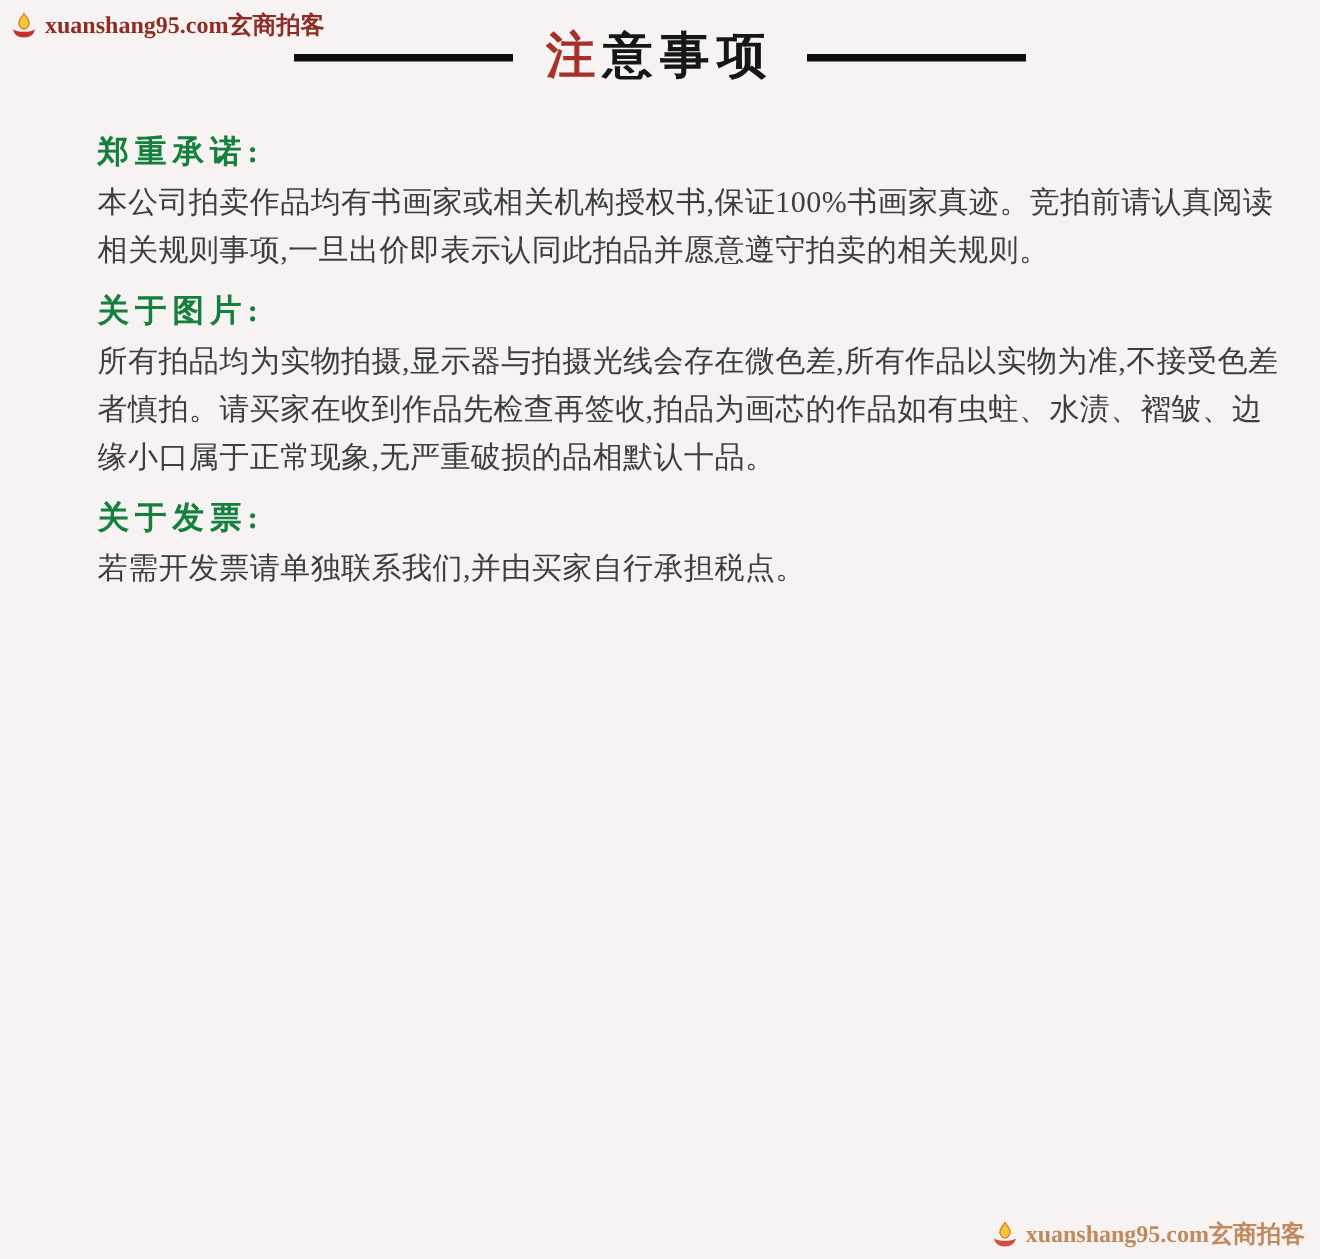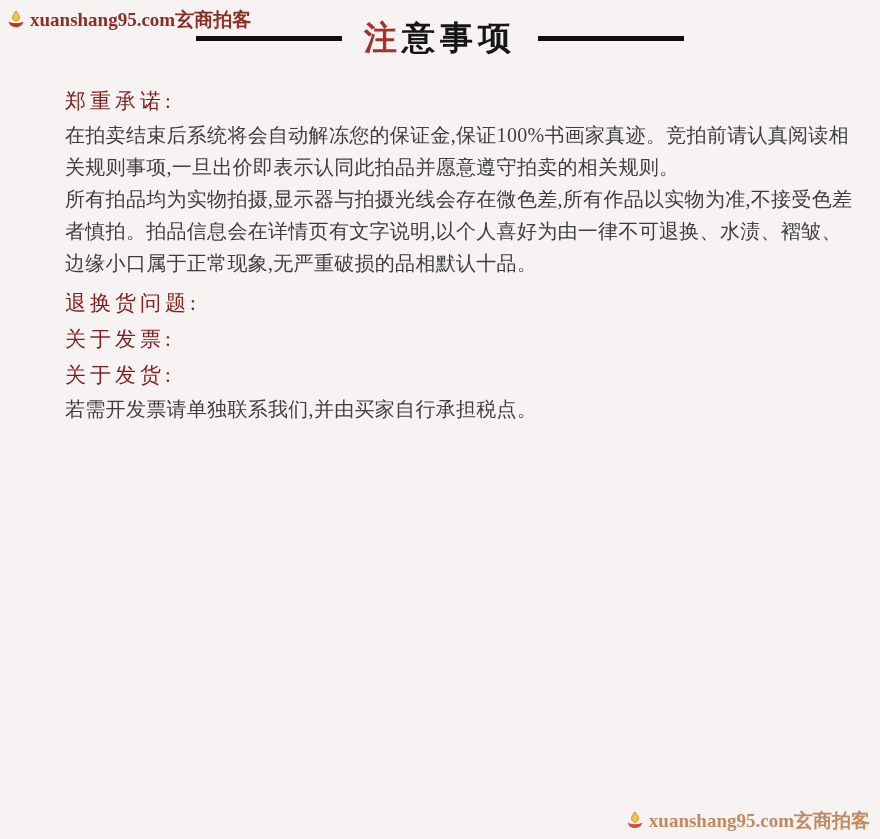--- a/index.html
+++ b/index.html
@@ -6,21 +6,21 @@
   html, body { margin: 0; padding: 0; }
   body {
     width: 880px; height: 839px;
     background: #f7f3f2;
     font-family: "Liberation Serif", serif;
     position: relative;
     overflow: hidden;
   }
   .brand {
     display: flex; align-items: center; gap: 4px;
-    font-weight: bold; font-size: 19px;
+    font-weight: bold; font-size: 16px;
     white-space: nowrap;
   }
   .brand-top { position: absolute; top: 7px; left: 6px; color: #8e2d26; }
   .brand-bottom { position: absolute; bottom: 5px; right: 10px; color: #c08a5e; }
   .brand svg { display: block; }
   .title-row {
     padding-top: 22px;
     display: flex; align-items: center; justify-content: center;
     gap: 22px;
   }
@@ -33,23 +33,23 @@
   h1.page-title .accent { color: #a8302a; }
   .content {
     margin: 34px 25px 0 65px;
     width: 790px;
     font-size: 20px;
     color: #3e3e3e;
   }
   h2.section-heading {
     margin: 12px 0 6px;
     line-height: 24px;
-    font-size: 21px; font-weight: normal;
+    font-size: 21px; font-weight: bold;
     letter-spacing: 4px;
-    color: #7f1d1d;
+    color: #15803d;
   }
   p.body-text {
     margin: 0;
     line-height: 32px;
     letter-spacing: 0.3px;
     word-break: break-all;
   }
 </style>
 </head>
 <body>
@@ -66,29 +66,28 @@
 
 <div class="title-row">
   <span class="title-rule"></span>
   <h1 class="page-title"><span class="accent">注</span><span>意事项</span></h1>
   <span class="title-rule"></span>
 </div>
 
 <div class="content">
 
   <h2 class="section-heading">郑重承诺:</h2>
-  <p class="body-text">在拍卖结束后系统将会自动解冻您的保证金,保证100%书画家真迹。竞拍前请认真阅读相关规则事项,一旦出价即表示认同此拍品并愿意遵守拍卖的相关规则。</p>
+  <p class="body-text">本公司拍卖作品均有书画家或相关机构授权书,保证100%书画家真迹。竞拍前请认真阅读相关规则事项,一旦出价即表示认同此拍品并愿意遵守拍卖的相关规则。</p>
 
-  <p class="body-text">所有拍品均为实物拍摄,显示器与拍摄光线会存在微色差,所有作品以实物为准,不接受色差者慎拍。拍品信息会在详情页有文字说明,以个人喜好为由一律不可退换、水渍、褶皱、边缘小口属于正常现象,无严重破损的品相默认十品。</p>
+  <h2 class="section-heading">关于图片:</h2>
+  <p class="body-text">所有拍品均为实物拍摄,显示器与拍摄光线会存在微色差,所有作品以实物为准,不接受色差者慎拍。请买家在收到作品先检查再签收,拍品为画芯的作品如有虫蛀、水渍、褶皱、边缘小口属于正常现象,无严重破损的品相默认十品。</p>
 
-  <h2 class="section-heading">退换货问题:</h2>
 
   <h2 class="section-heading">关于发票:</h2>
 
-  <h2 class="section-heading">关于发货:</h2>
 
   <p class="body-text">若需开发票请单独联系我们,并由买家自行承担税点。</p>
 
 </div>
 
 <div class="brand brand-bottom">
   <span>
     <svg width="20" height="20" viewBox="0 0 20 20">
       <path d="M10 1 C8.2 4 6.2 5.4 6.6 8 C7 10.2 9 11.3 10 11.3 C11 11.3 13 10.2 13.4 8 C13.8 5.4 11.8 4 10 1 Z" fill="#f6c53b" stroke="#e07e1e" stroke-width="0.9"></path>
       <path d="M2.8 11.5 C3 14.8 6 17 10 17 C14 17 17 14.8 17.2 11.5 C14.5 13.8 5.5 13.8 2.8 11.5 Z" fill="#d0503f"></path>

